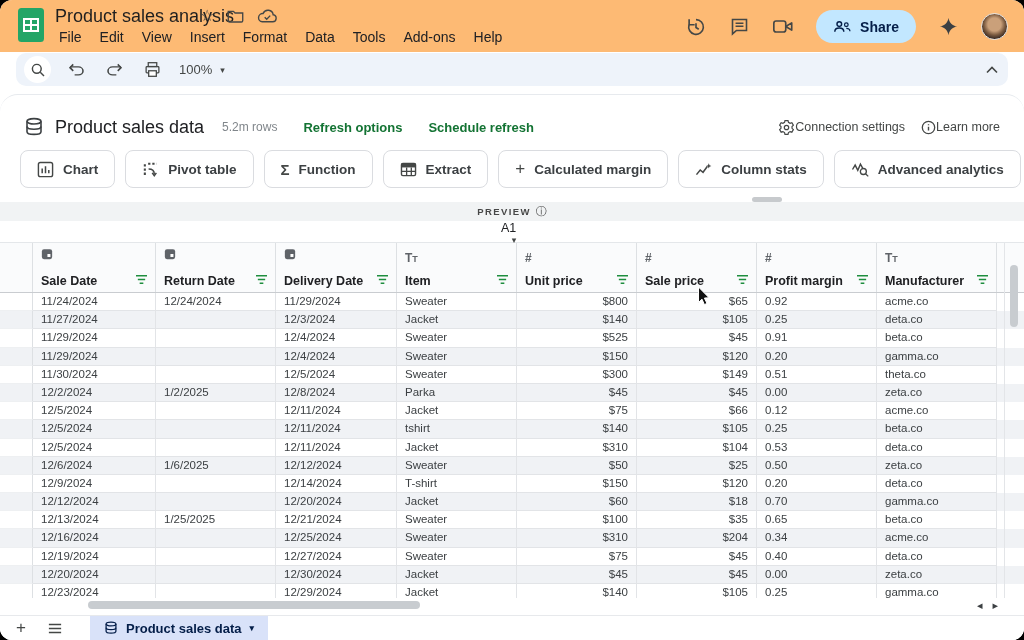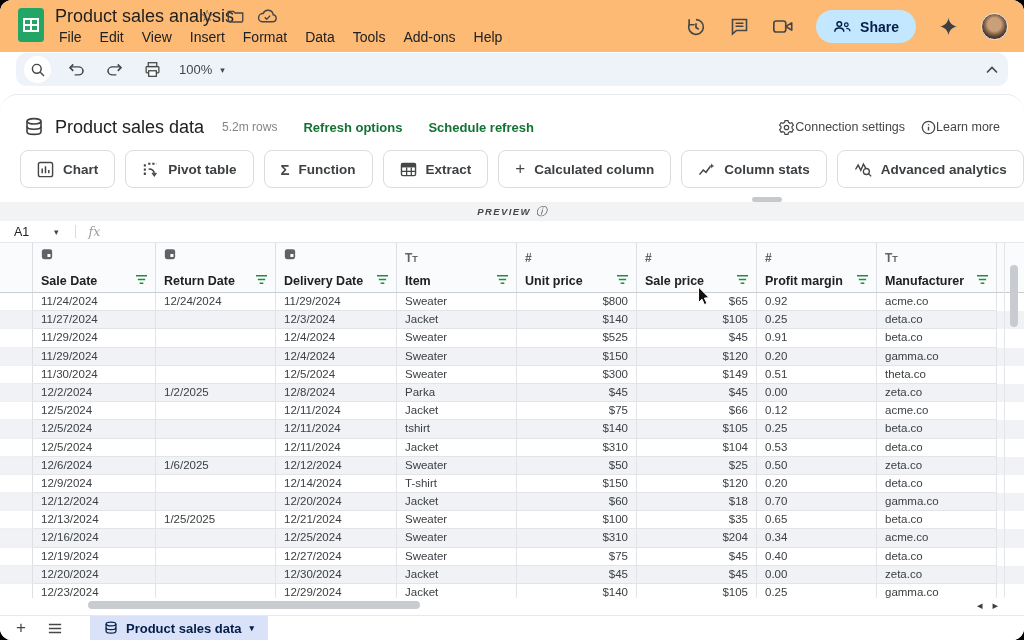--- a/index.html
+++ b/index.html
@@ -45,27 +45,27 @@
 
   
   .actions-row { position:absolute; top:150px; left:20px; height:40px; display:flex; gap:10px; }
   .btn { display:inline-flex; align-items:center; gap:9px; height:38px; padding:0 16px;
     border:1px solid #dadce0; border-radius:8px; background:#fff; font-size:13.5px; font-weight:700;
     color:#3c4043; white-space:nowrap; }
   .btn .glyph { font-size:15px; color:#444746; font-weight:400; }
 
   
   .preview-bar { position:absolute; top:202px; left:0; right:0; height:19px; background:#f1f3f4;
-    display:flex; align-items:center; justify-content:center; gap:5px;font-style:italic; }
+    display:flex; align-items:center; justify-content:center; gap:5px; }
   .preview-label { font-size:9.5px; font-weight:700; letter-spacing:1.4px; color:#474747; }
   .preview-info { font-size:11px; color:#474747; }
   .preview-handle { position:absolute; top:197px; left:752px; width:30px; height:5px;
     background:#c7cacd; border-radius:3px; }
   .formula-bar { position:absolute; top:221px; left:0; right:0; height:22px; background:#fff;
-    border-bottom:1px solid #e4e7ea; display:flex; align-items:center; }
+    border-bottom:1px solid #e4e7ea; display:flex; align-items:center;flex-direction:column; }
   .cell-ref { font-size:12.5px; color:#202124; margin-left:14px; width:36px; }
   .fb-caret { font-size:9px; color:#444746; margin-left:4px; }
   .fb-div { width:1px; height:13px; background:#dadce0; margin-left:16px; }
   .fx { font-family:"DejaVu Serif", serif; font-style:italic; font-size:12.5px; color:#9aa0a6; margin-left:13px; }
 
   
   .grid { position:absolute; top:243px; left:0; right:0; height:355px; }
   .grid-header-row { display:flex; height:50px; background:#fafbfc; border-bottom:1px solid #c9ccd0; }
   .gutter { width:33px; flex:none; border-right:1px solid #dde0e3; }
   .hcell { flex:none; position:relative; border-right:1px solid #dde0e3; padding:5px 8px 4px 8px;
@@ -287,21 +287,21 @@
           <svg viewBox="0 0 18 16" width="17" height="15">
             <rect x="1.5" y="1.5" width="15" height="13" rx="1.5" fill="none" stroke="#444746" stroke-width="1.5"></rect>
             <rect x="1.5" y="1.5" width="15" height="4.3" fill="#444746"></rect>
             <path d="M1.5 10h15M7 5.8v8.7M12 5.8v8.7" stroke="#444746" stroke-width="1.4"></path>
           </svg>
         </span>
       <span>Extract</span>
     </button>
     <button class="btn">
       <span class="glyph" style="font-size:17px">+</span>
-      <span>Calculated column</span>
+      <span>Calculated margin</span>
     </button>
     <button class="btn">
       <span>
           <svg viewBox="0 0 18 16" width="17" height="15">
             <path d="M1.5 13.5l4-5 3 2.5 4.5-6.2" fill="none" stroke="#444746" stroke-width="1.6"></path>
             <path d="M14.6 1.4l.8 2 2 .8-2 .8-.8 2-.8-2-2-.8 2-.8z" fill="#444746"></path>
           </svg>
         </span>
       <span>Column stats</span>
     </button>

